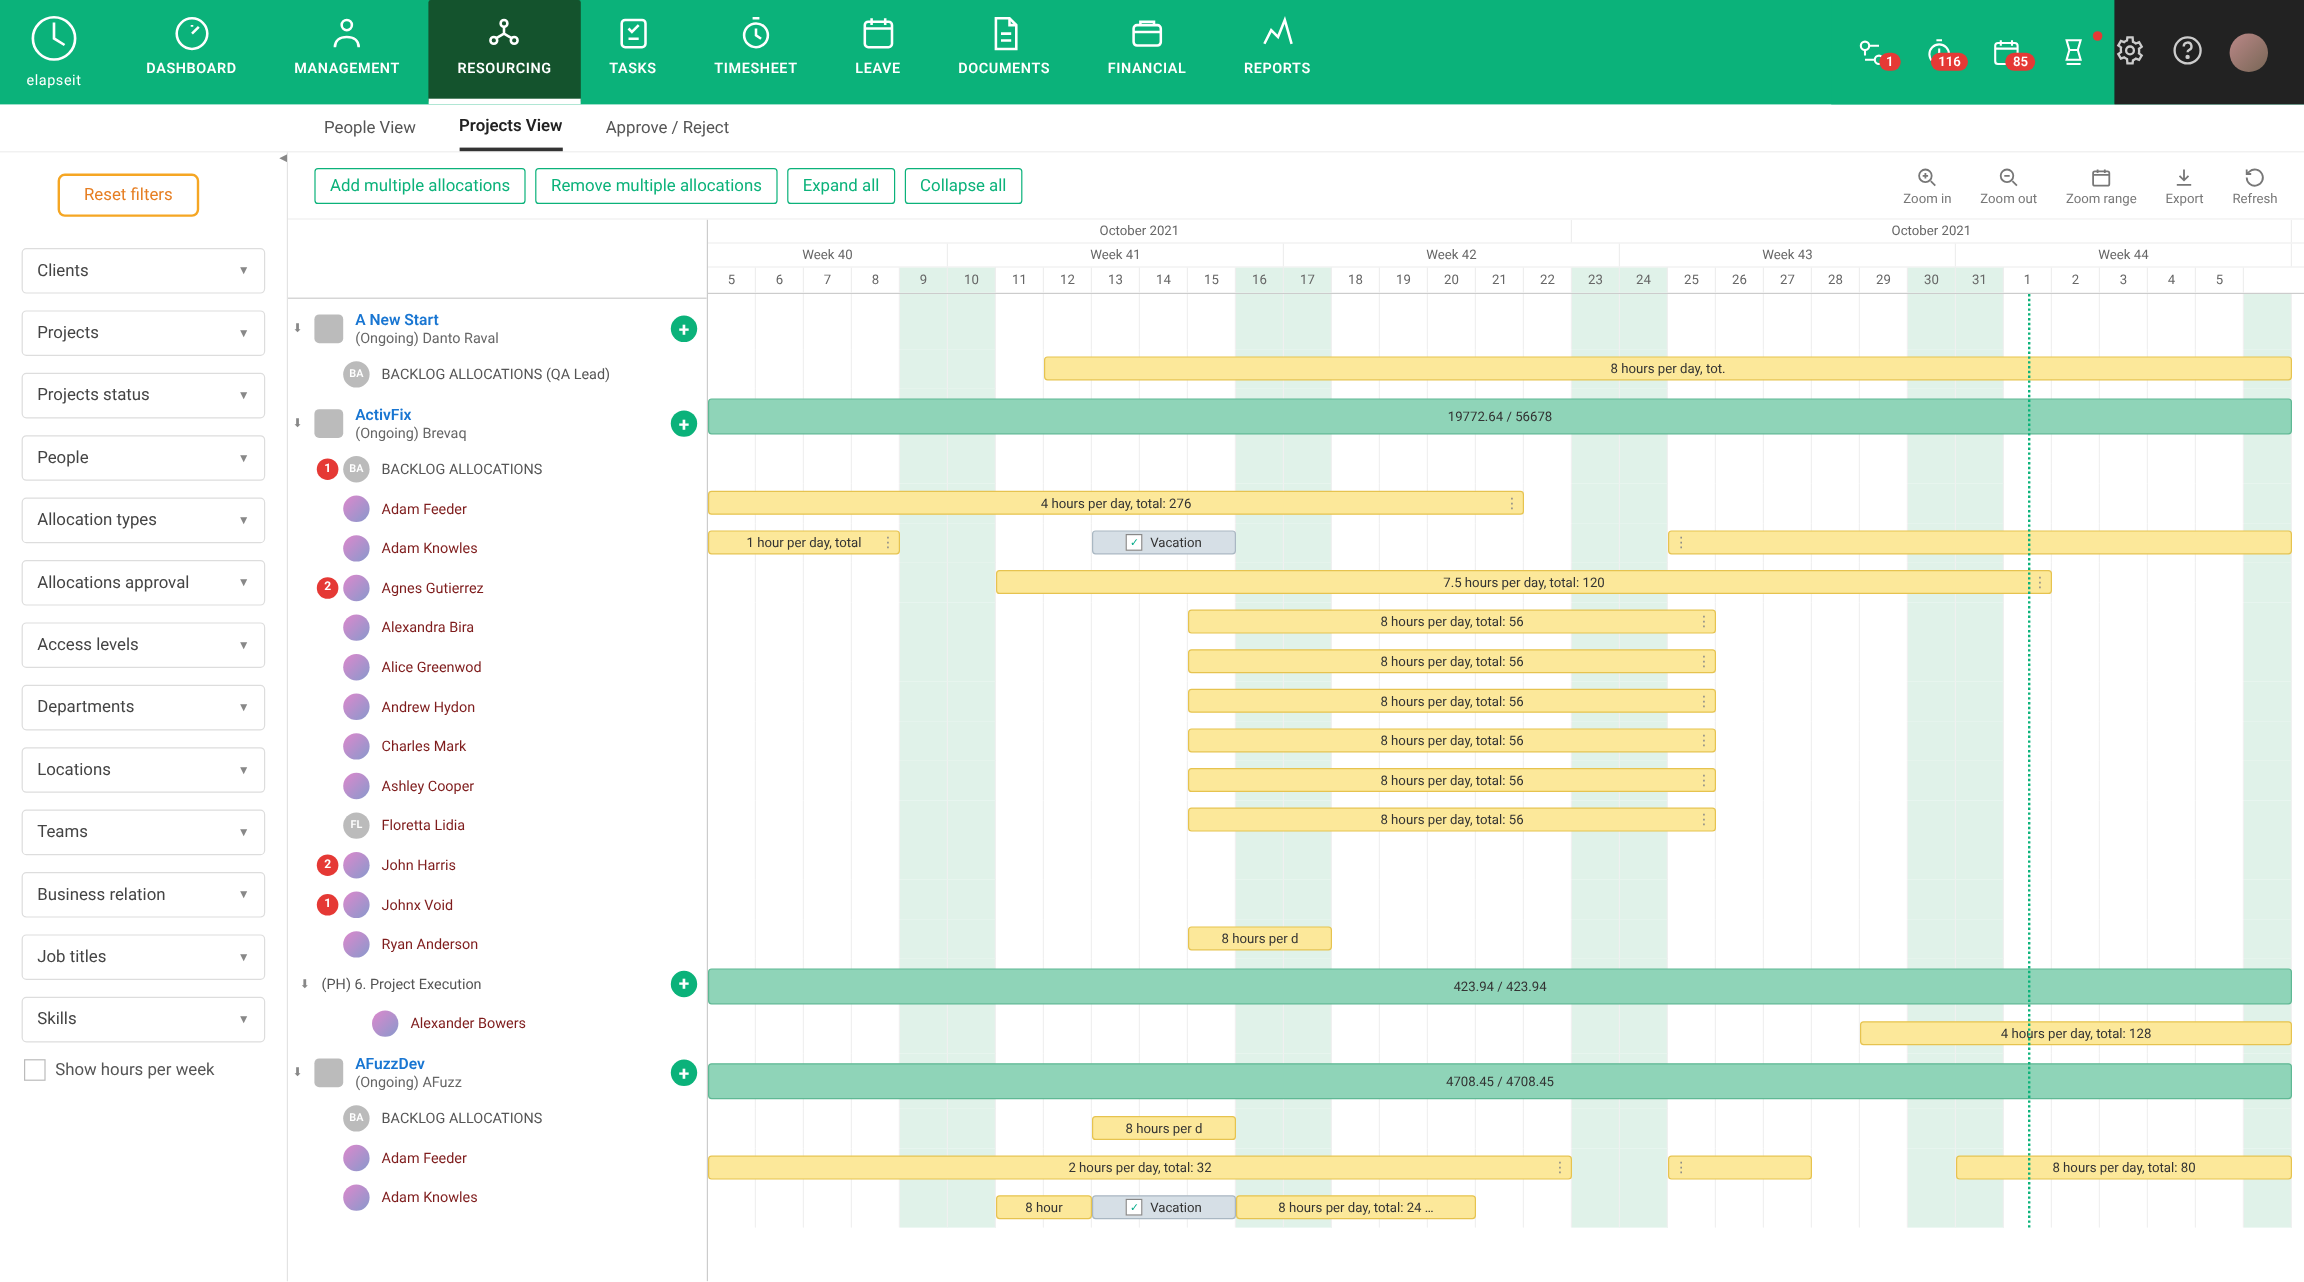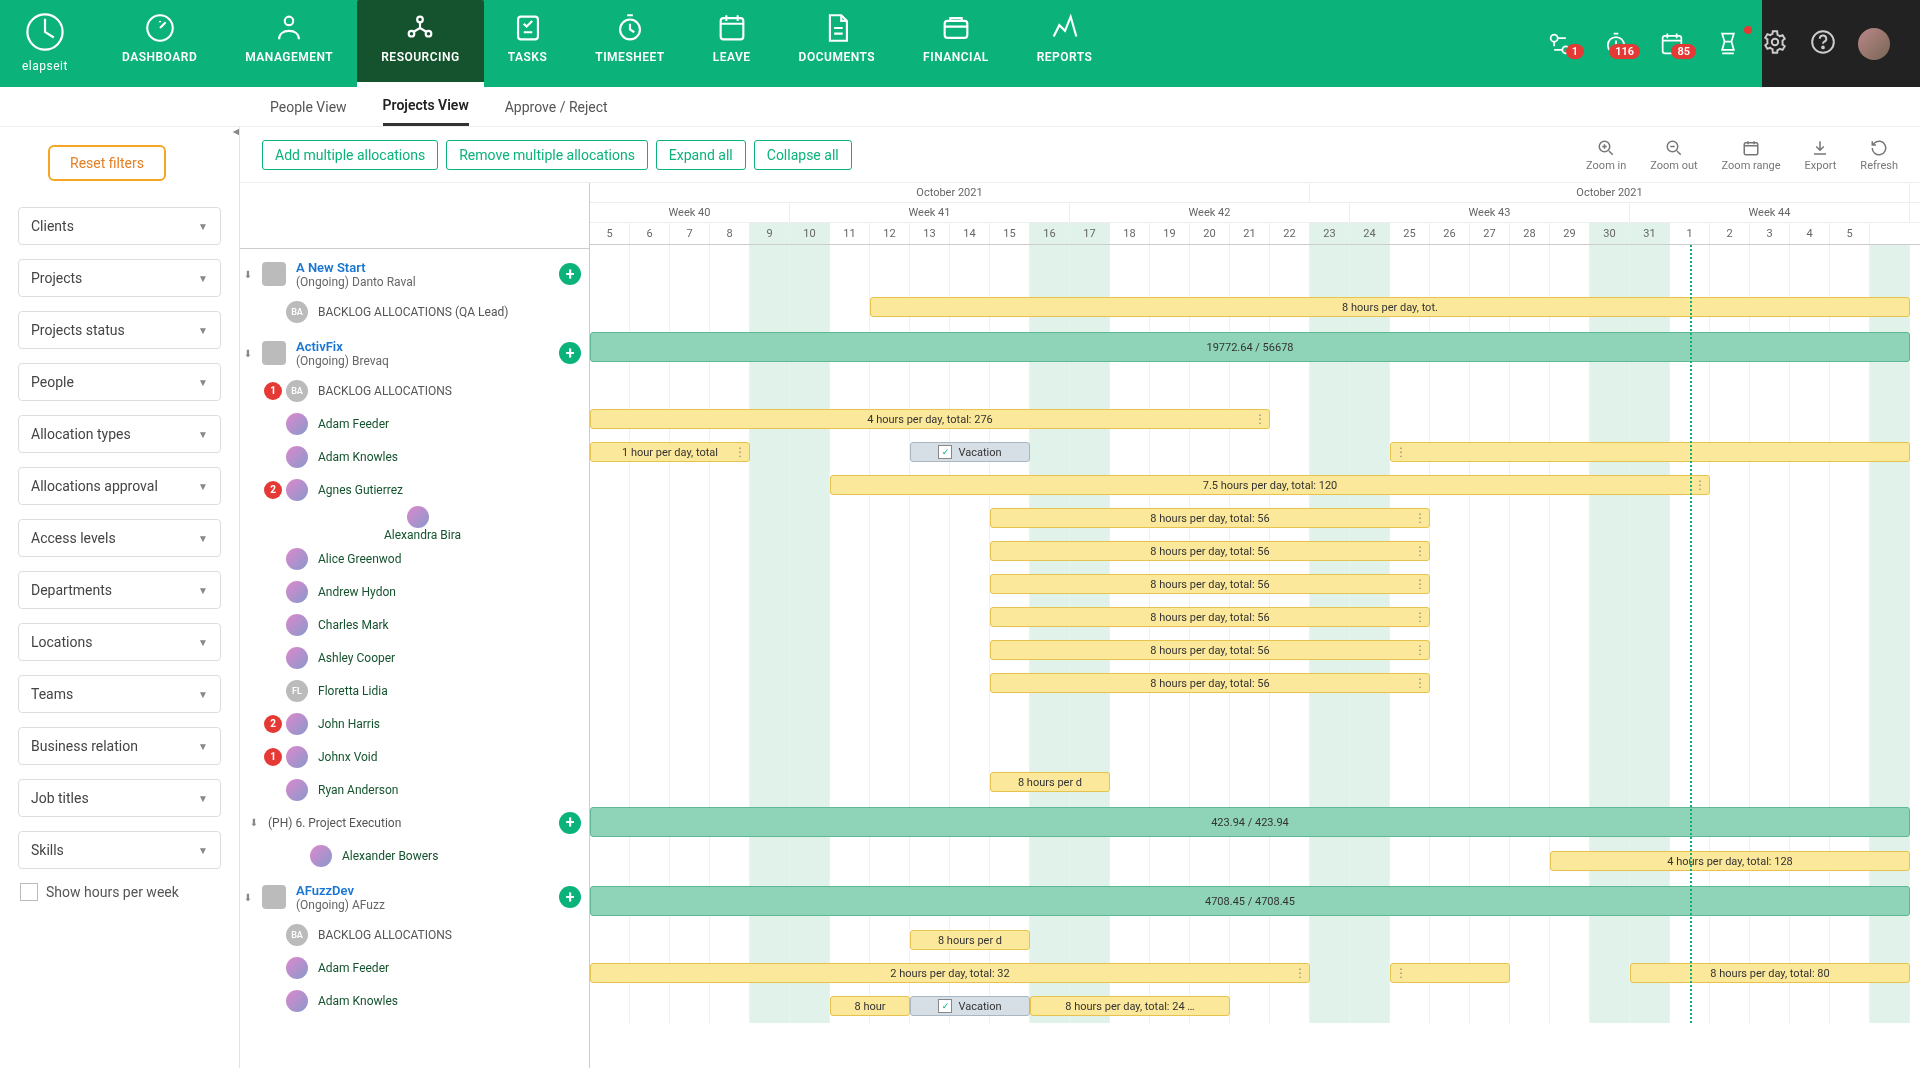--- a/index.html
+++ b/index.html
@@ -58,21 +58,21 @@
 .gl-row { display: flex; align-items: center; border-bottom: 0; min-height: 33px; padding-right: 8px; }
 .gl-row.proj-row { min-height: 46px; padding-top: 4px; }
 .proj-icon { width: 24px; height: 24px; border-radius: 4px; background: #bbb; margin-right: 10px; flex-shrink: 0; background-size: cover; }
 .proj-name { color: #1976d2; font-weight: 600; font-size: 13px; }
 .proj-sub { color: #666; font-size: 12px; }
 .add-btn { width: 22px; height: 22px; border-radius: 50%; background: #0bb27a; color: #fff; display: flex; align-items: center; justify-content: center; font-size: 16px; font-weight: 700; cursor: pointer; margin-left: auto; }
 .dropdown-ic { width: 16px; color: #888; font-size: 10px; cursor: pointer; margin-right: 6px; flex-shrink: 0; text-align: center; }
 .spacer { width: 16px; margin-right: 6px; flex-shrink: 0; }
 .pers-avatar { width: 22px; height: 22px; border-radius: 50%; background: linear-gradient(135deg,#d8c,#89c); margin-right: 10px; flex-shrink: 0; }
 .ba-avatar { width: 22px; height: 22px; border-radius: 50%; background: #bbb; color: #fff; font-size: 9px; font-weight: 600; display: flex; align-items: center; justify-content: center; margin-right: 10px; flex-shrink: 0; }
-.pers-name { color: #14532d; font-size: 12px; }
+.pers-name { color: #7f1d1d; font-size: 12px; }
 .backlog-label { color: #555; font-size: 12px; }
 .red-badge { width: 18px; height: 18px; border-radius: 50%; background: #e53935; color: #fff; font-size: 10px; font-weight: 700; display: flex; align-items: center; justify-content: center; margin-right: 4px; flex-shrink: 0; }
 .phase-label { color: #555; font-size: 12px; }
 
 .gr-rows { position: relative; }
 .gr-row { position: relative; height: 33px; }
 .gr-row.proj { height: 46px; }
 .grid-bg { position: absolute; inset: 0; display: flex; }
 .grid-col { width: 40px; border-right: 1px solid #f0f0f0; }
 .grid-col.weekend { background: #e0f2e9; }
@@ -383,21 +383,21 @@
             <div class="gl-row" style="padding-left: 24px;">
               <span class="spacer"></span>
               <div class="pers-avatar"></div>
               <span class="pers-name">Adam Knowles</span>
             </div>
             <div class="gl-row" style="padding-left: 24px;">
               <span class="red-badge">2</span>
               <div class="pers-avatar"></div>
               <span class="pers-name">Agnes Gutierrez</span>
             </div>
-            <div class="gl-row" style="padding-left: 24px; flex-direction: column;">
+            <div class="gl-row" style="padding-left: 24px;">
               <span class="spacer"></span>
               <div class="pers-avatar"></div>
               <span class="pers-name">Alexandra Bira</span>
             </div>
             <div class="gl-row" style="padding-left: 24px;">
               <span class="spacer"></span>
               <div class="pers-avatar"></div>
               <span class="pers-name">Alice Greenwod</span>
             </div>
             <div class="gl-row" style="padding-left: 24px;">

